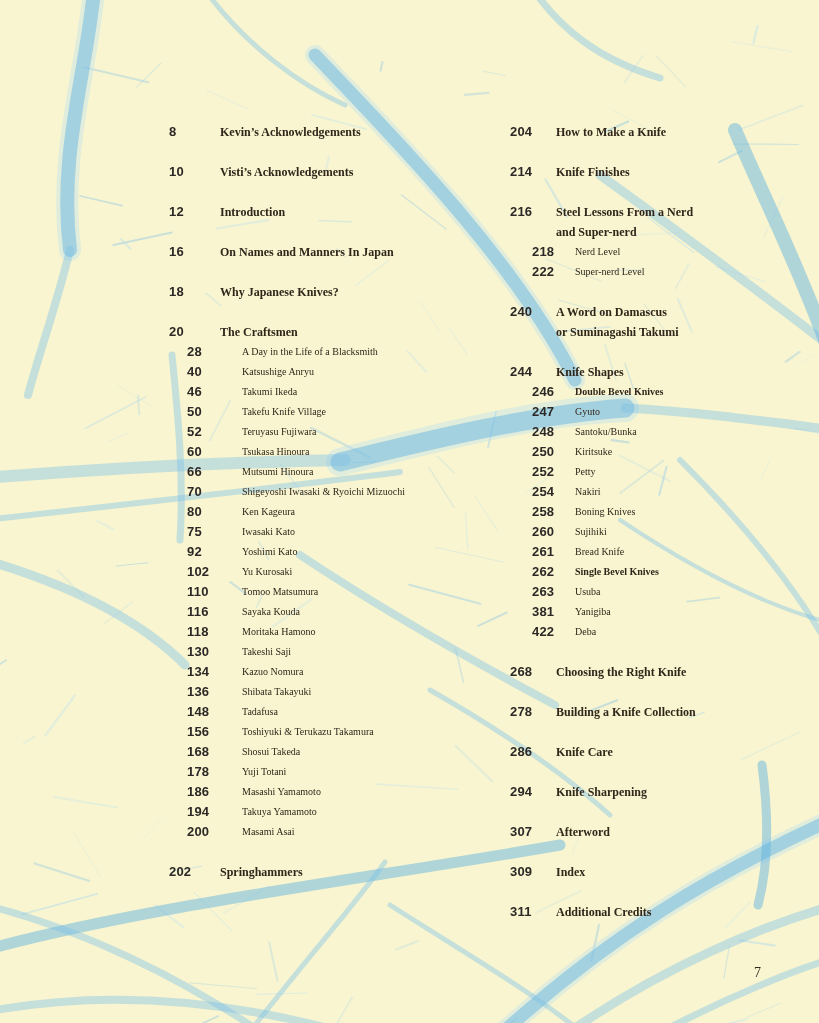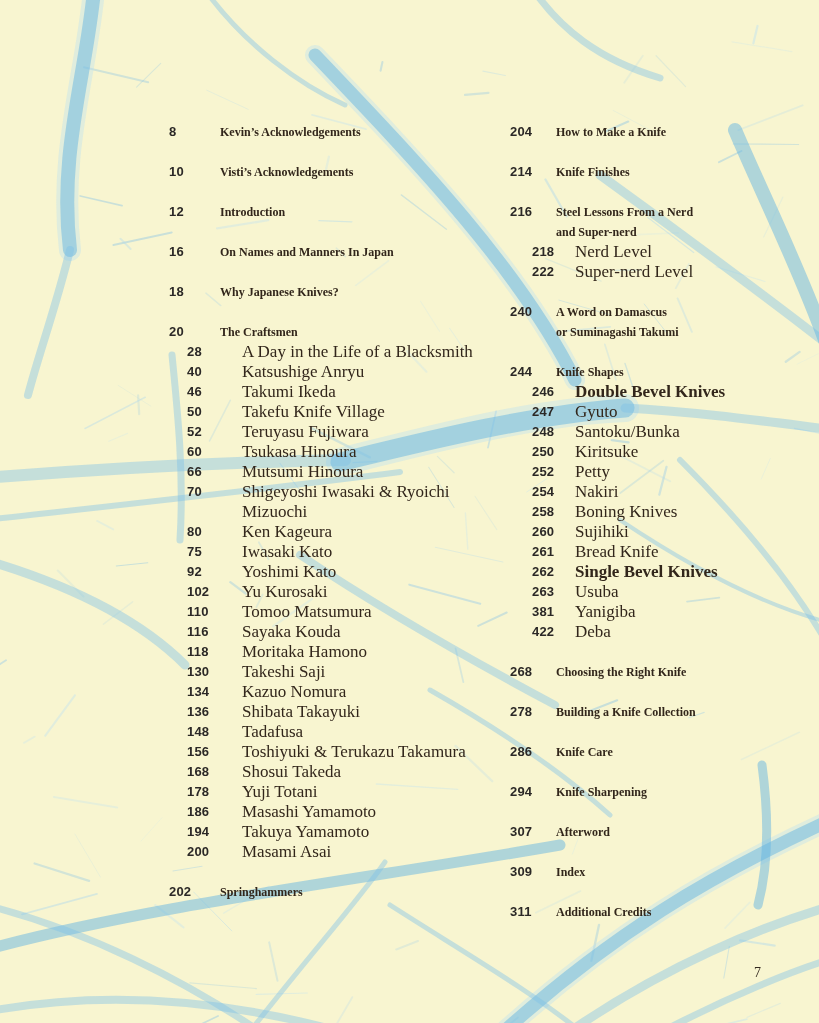--- a/index.html
+++ b/index.html
@@ -22,21 +22,21 @@
   .row.top{margin-top:20px;font-weight:bold;}
   .row.top:first-child{margin-top:0;}
   .row.sub{font-weight:normal;}
   .row.sub-bold{font-weight:bold;}
 
   .num{
     flex:none;font-family:"Liberation Sans", sans-serif;font-weight:bold;
     font-size:13px;color:#2b2826;letter-spacing:.2px;
   }
   .ttl{font-size:12px;}
-  .row.sub .ttl, .row.sub-bold .ttl{font-size:17px;}
+  .row.sub .ttl, .row.sub-bold .ttl{font-size:10px;}
   .ttl .l2{display:block;}
 
   #toc-col-left .row.top .num{width:51px;}
   #toc-col-left .row.sub, #toc-col-left .row.sub-bold{padding-left:18px;}
   #toc-col-left .row.sub .num, #toc-col-left .row.sub-bold .num{width:55px;}
 
   #toc-col-right .row.top .num{width:46px;}
   #toc-col-right .row.sub, #toc-col-right .row.sub-bold{padding-left:22px;}
   #toc-col-right .row.sub .num, #toc-col-right .row.sub-bold .num{width:43px;}
 

